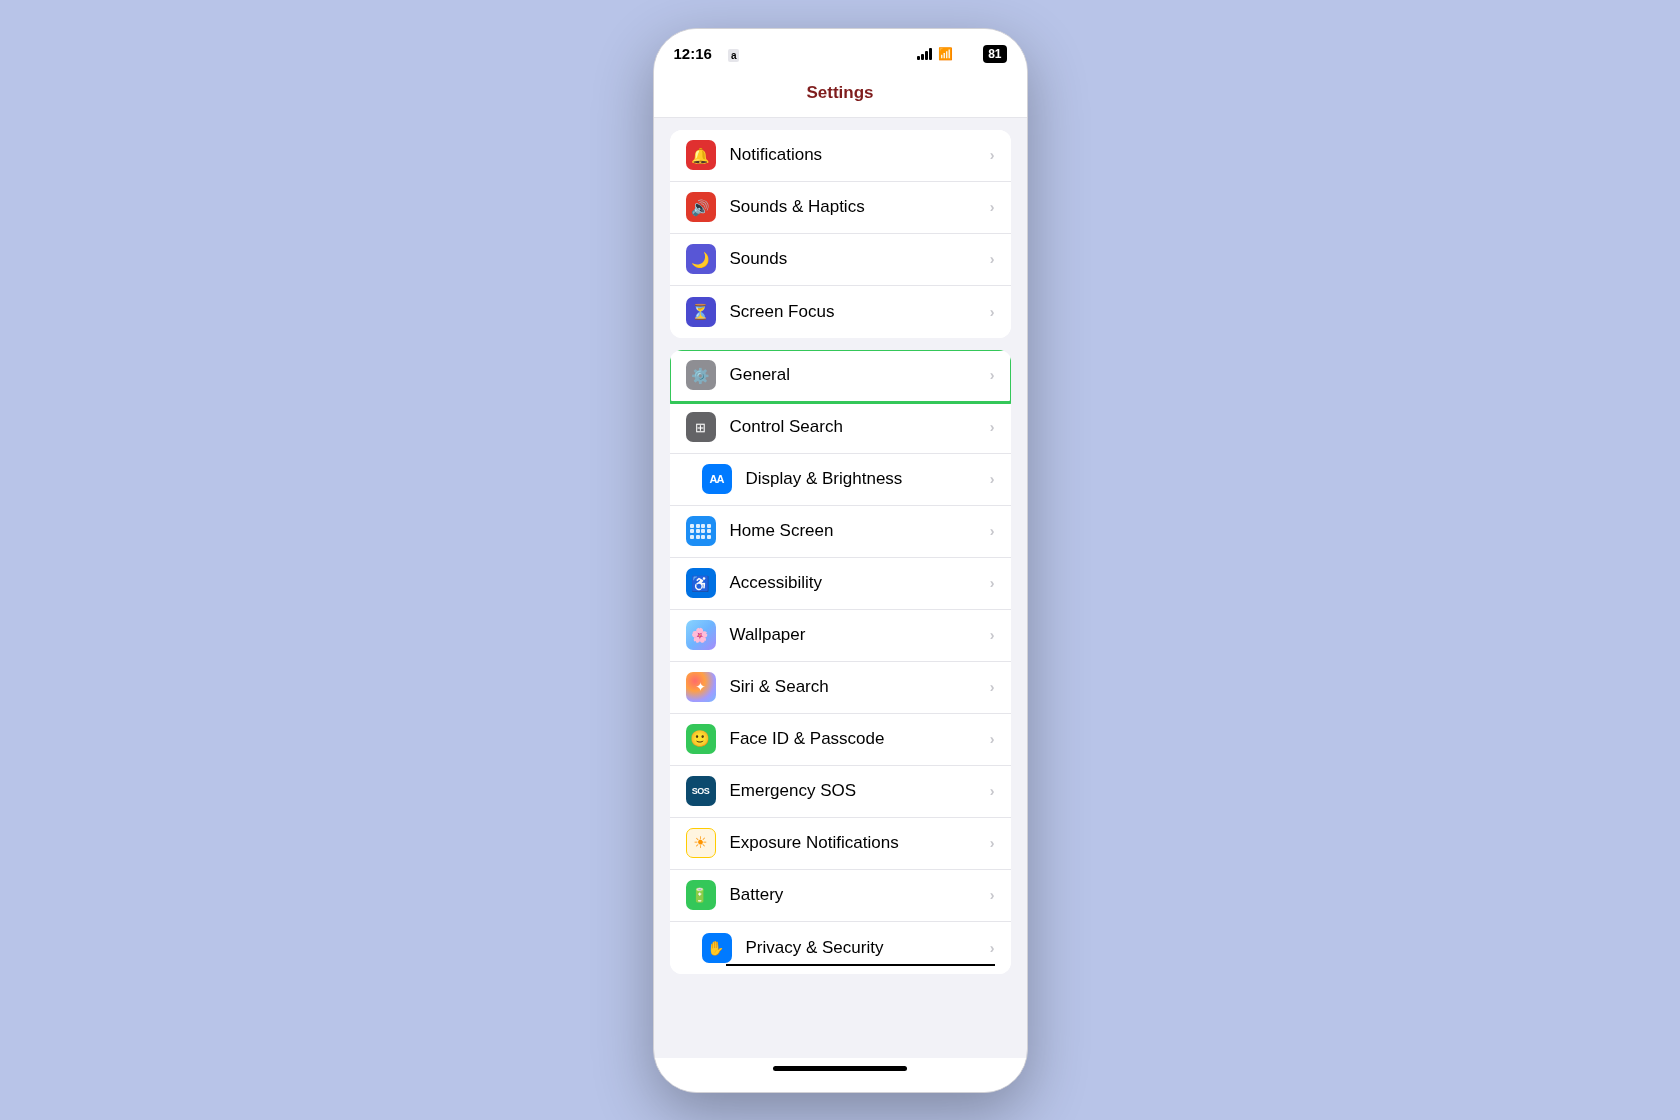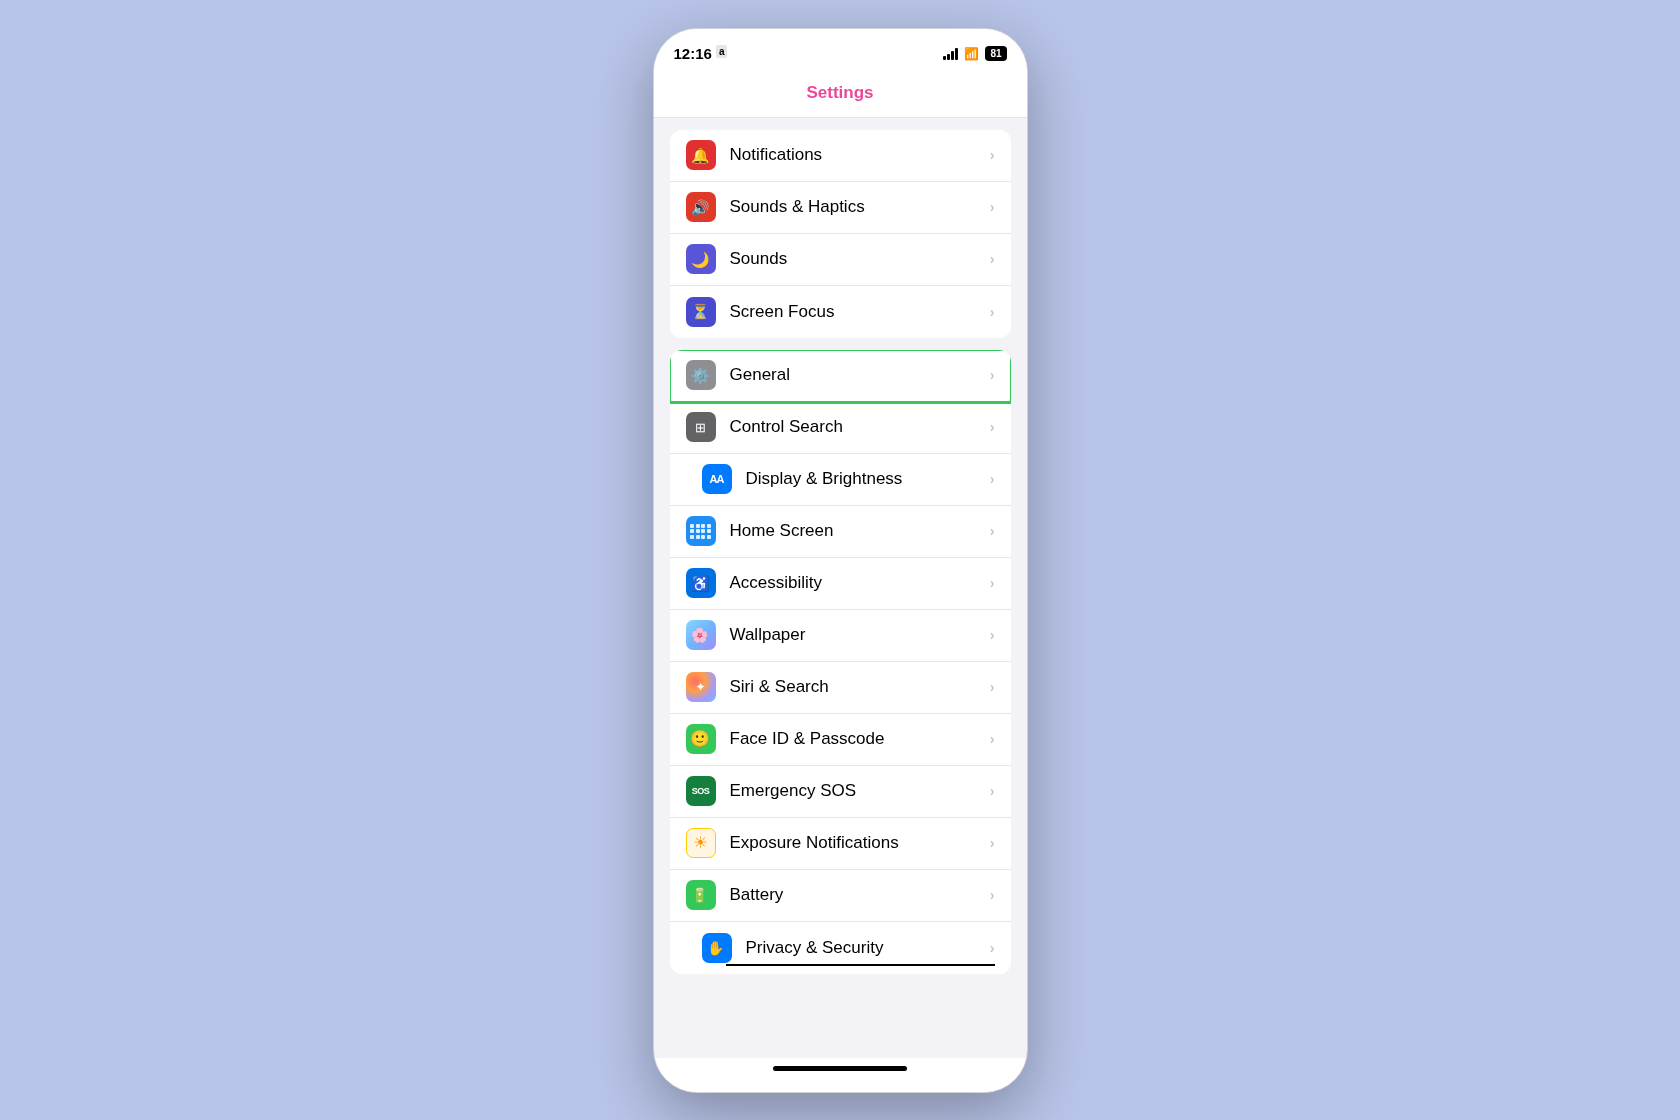--- a/index.html
+++ b/index.html
@@ -31,22 +31,22 @@
       align-items: center;
       padding: 14px 20px 8px 20px;
       height: 44px;
     }
 
     .status-time {
       font-size: 15px;
       font-weight: 600;
       color: #000;
       display: flex;
-      align-items: flex-start;
-      gap: 4px;
+      align-items: flex-end;
+      gap: 16px;
     }
 
     .status-icons {
       display: flex;
       align-items: center;
       gap: 6px;
     }
 
     .signal-icon {
       display: flex;
@@ -64,38 +64,39 @@
     .wifi-icon {
       font-size: 12px;
       color: #000;
     }
 
     .battery-status {
       display: flex;
       align-items: flex-start;
       background: #000;
       color: #fff;
-      font-size: 10px;
+      font-size: 12px;
       font-weight: 700;
       padding: 2px 5px;
       border-radius: 4px;
       gap: 2px;
+      margin-left: 24px;
     }
 
     .page-header {
       background: #ffffff;
       text-align: center;
       padding: 10px 16px 14px;
       border-bottom: 1px solid #e5e5ea;
     }
 
     .page-title {
       font-size: 17px;
       font-weight: 600;
-      color: #ec4899;
+      color: #7f1d1d;
     }
 
     .settings-content {
       overflow-y: auto;
       height: calc(1120px - 180px);
       max-height: 960px;
     }
 
     .settings-group {
       background: #ffffff;
@@ -369,21 +370,21 @@
 
       <div class="settings-item">
         <div class="item-icon icon-green">
           <span class="icon-inner" style="font-size:16px;">🙂</span>
         </div>
         <span class="item-label">Face ID &amp; Passcode</span>
         <span class="item-chevron">›</span>
       </div>
 
       <div class="settings-item">
-        <div class="item-icon icon-sos-red" style="font-size:9px; font-weight:800; letter-spacing:-0.5px; color:#fff; background:#15803d;">
+        <div class="item-icon icon-sos-red" style="font-size:9px; font-weight:800; letter-spacing:-0.5px; color:#fff; background:#0c4a6e;">
           <span class="icon-inner" style="font-size:9px; font-weight:900;">SOS</span>
         </div>
         <span class="item-label">Emergency SOS</span>
         <span class="item-chevron">›</span>
       </div>
 
       <div class="settings-item">
         <div class="item-icon" style="background:#fff5e0; border:1px solid #ffcc00;">
           <span class="icon-inner" style="font-size:16px; color:#ff9500;">☀</span>
         </div>

